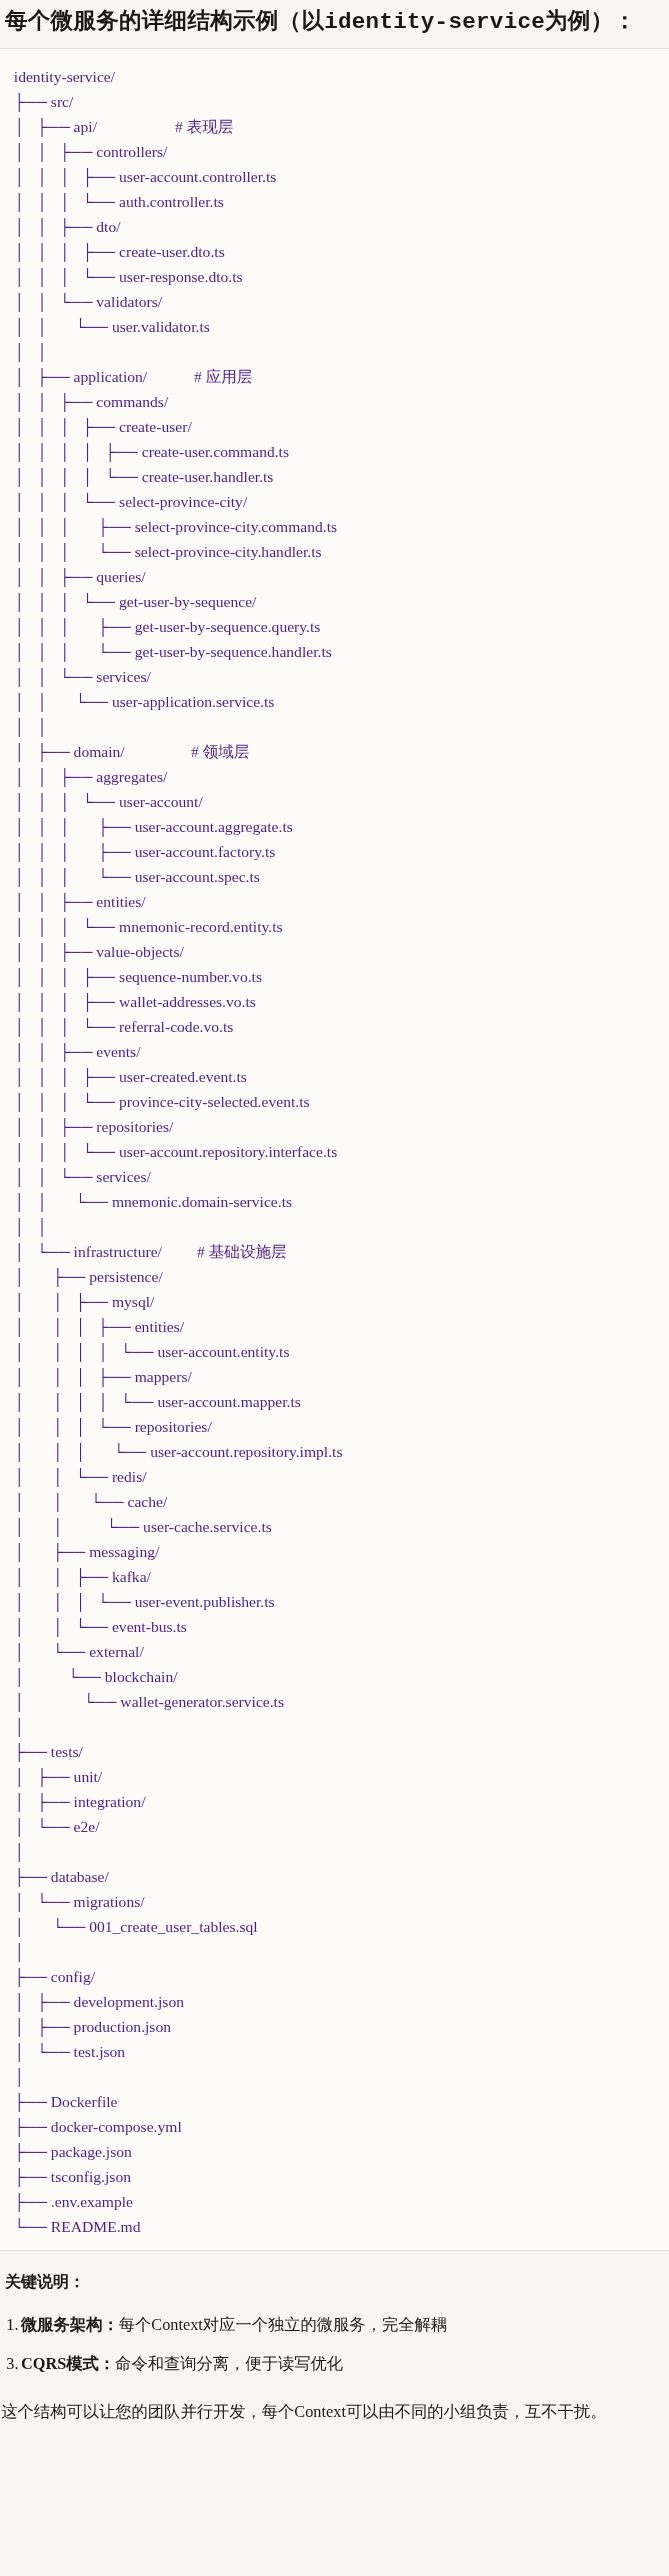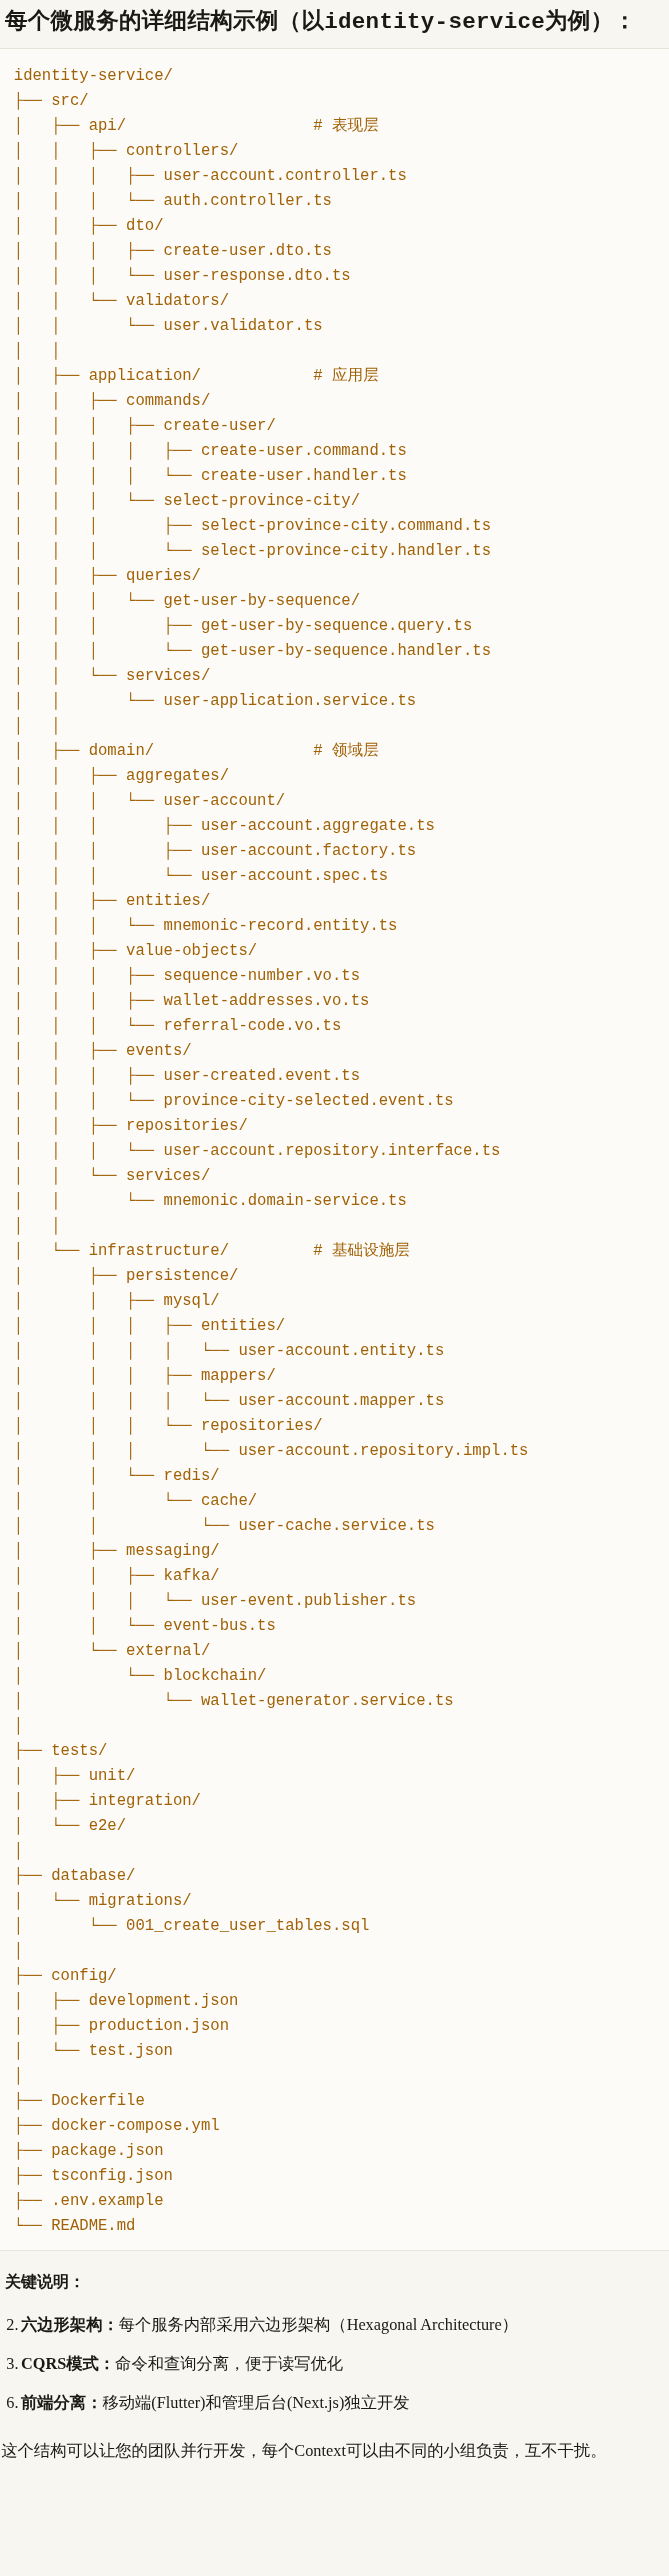--- a/index.html
+++ b/index.html
@@ -27,24 +27,24 @@
   }
   .code-block {
     background: #fcfbf8;
     border-top: 0.6px solid #e6e3da;
     border-bottom: 0.6px solid #e6e3da;
     padding: 15px 6.3px 11.3px 13.8px;
     overflow: hidden;
   }
   .tree {
     margin: 0;
-    font-family: Liberation Mono, monospace;
+    font-family: Liberation Serif, serif;
     font-size: 15.6px;
     line-height: 25px;
-    color: #a16207;
+    color: #4c1d95;
     white-space: pre;
   }
   .notes {
     padding: 0 5px 6.3px 1.3px;
   }
   .notes-heading {
     font-size: 16px;
     line-height: 25px;
     font-weight: 700;
     margin: 17.5px 0 20px 3.8px;
@@ -163,26 +163,25 @@
 ├── docker-compose.yml
 ├── package.json
 ├── tsconfig.json
 ├── .env.example
 └── README.md</pre>
   </div>
 
   <div class="notes">
     <h2 class="notes-heading">关键说明：</h2>
 
+    <div class="note-item"><span class="num">1.</span><span class="term">微服务架构：</span><span class="desc">每个Context对应一个独立的微服务，完全解耦</span></div>
 
-    <div class="note-item"><span class="num">2.</span><span class="term">六边形架构：</span><span class="desc">每个服务内部采用六边形架构（Hexagonal Architecture）</span></div>
 
     <div class="note-item"><span class="num">3.</span><span class="term">CQRS模式：</span><span class="desc">命令和查询分离，便于读写优化</span></div>
 
 
 
-    <div class="note-item"><span class="num">6.</span><span class="term">前端分离：</span><span class="desc">移动端(Flutter)和管理后台(Next.js)独立开发</span></div>
 
     <p class="closing-paragraph">这个结构可以让您的团队并行开发，每个Context可以由不同的小组负责，互不干扰。</p>
   </div>
 
 </div>
 
 
 </body></html>

